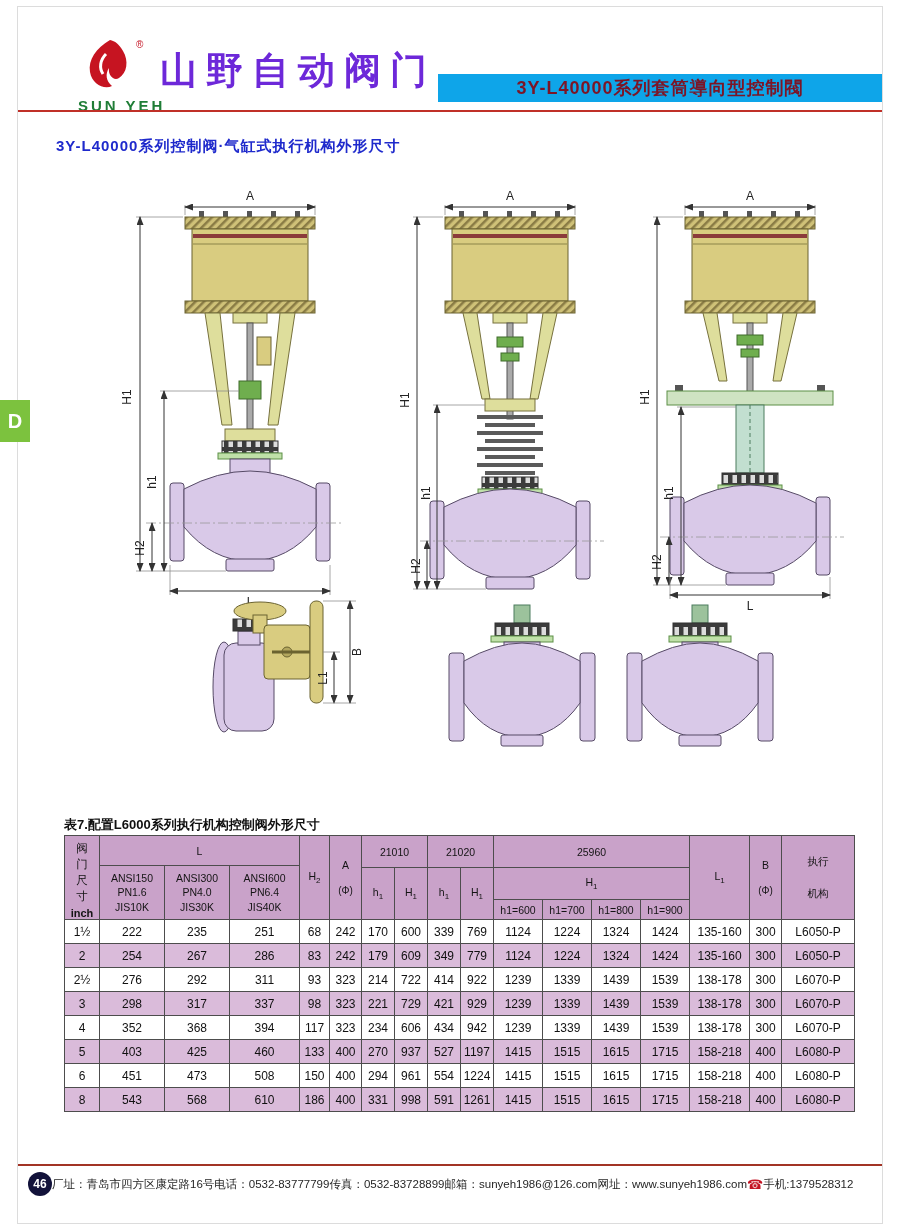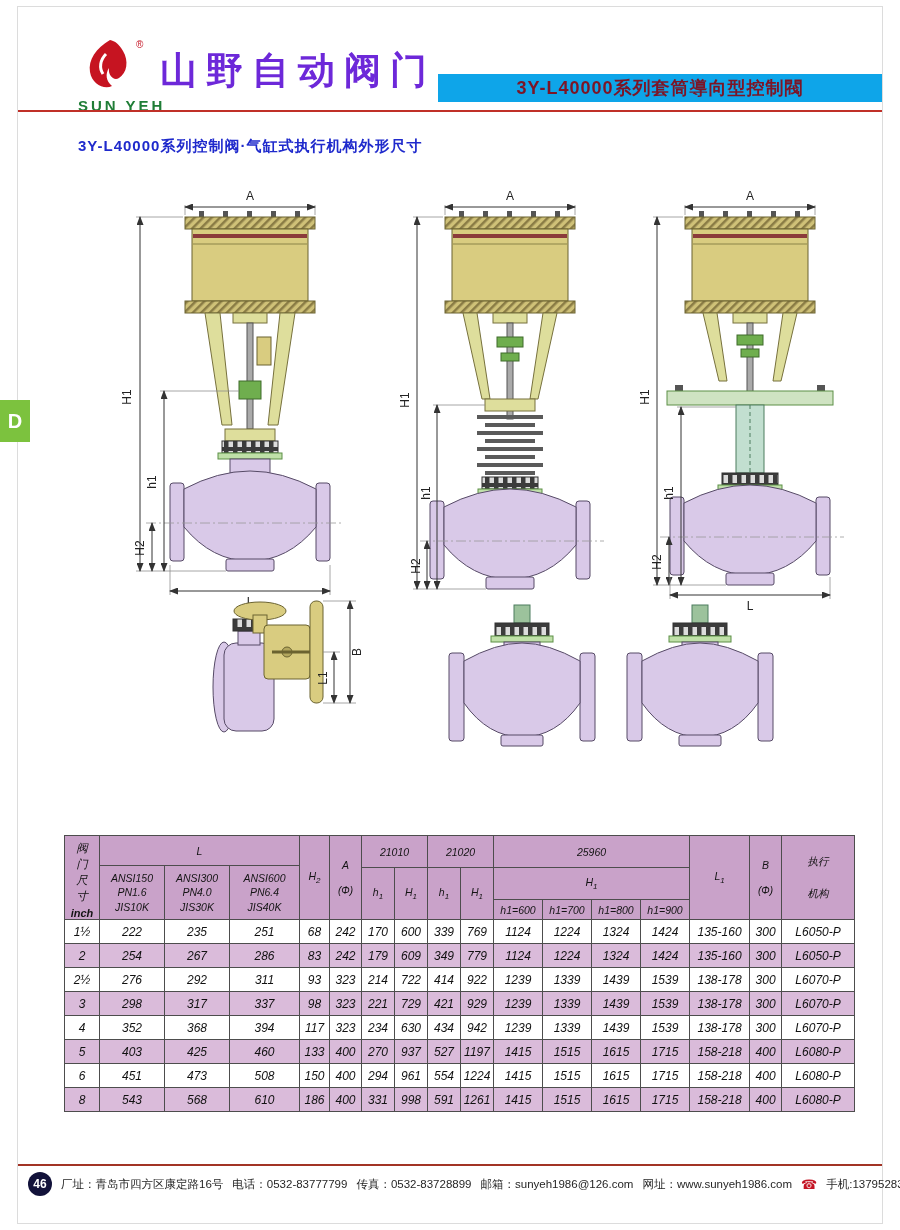--- a/index.html
+++ b/index.html
@@ -11,58 +11,58 @@
   
   .brand-logo { position:absolute; left:70px; top:34px; }
   .company-name { position:absolute; left:160px; top:46px; font-size:37px; font-weight:bold;
                   color:#6d28d9; letter-spacing:9px; font-family:"DejaVu Serif",serif; white-space:nowrap; }
   .company-sub { position:absolute; left:78px; top:97px; color:#1f7d36; font-weight:bold;
                  font-size:15px; letter-spacing:3px; }
   .series-band { position:absolute; left:438px; top:74px; width:444px; height:28px; background:#0ea5e9;
                  display:flex; align-items:center; justify-content:center; }
   .series-title { color:#7c1526; font-weight:bold; font-size:18px; letter-spacing:1px; white-space:nowrap; }
   .header-rule { position:absolute; left:18px; top:110px; width:864px; height:2px; background:#c03028; }
-  .section-title { position:absolute; left:78px; top:137px; color:#1f2acc; font-weight:bold;
+  .section-title { position:absolute; left:56px; top:137px; color:#1f2acc; font-weight:bold;
                    font-size:15px; letter-spacing:1px; }
 
   
   .d-tab { position:absolute; left:0; top:400px; width:30px; height:42px; background:#7cc23e;
            color:#fff; font-weight:bold; font-size:20px; display:flex; align-items:center;
            justify-content:center; z-index:5; }
 
   
   .drawings-svg { position:absolute; left:20px; top:185px; }
   .drawings-svg text { font-family:"Liberation Sans",sans-serif; font-size:12px; fill:#222; }
   .dim { stroke:#333; stroke-width:1; }
   .ext { stroke:#8a8a8a; stroke-width:0.75; }
   .cl  { stroke:#9a9a9a; stroke-width:0.8; stroke-dasharray:10 3 2 3; }
 
   
   .table-caption { position:absolute; left:64px; top:816px; font-size:13px; font-weight:bold; color:#101010; }
   .table-wrap { position:absolute; left:64px; top:835px; }
-  .spec-table { border-collapse:collapse; table-layout:fixed; width:636px;font-style:italic; }
+  .spec-table { border-collapse:collapse; table-layout:fixed; width:636px; }
   .spec-table th, .spec-table td { border:1px solid #4d4d4d; text-align:center; vertical-align:middle; padding:0; }
   .spec-table thead th { background:#c9a2c9; font-weight:normal; font-size:10.5px; color:#141414; }
   .spec-table tbody td { font-size:12px; height:24px; color:#111; background:#fff; }
   .spec-table tbody tr.alt td { background:#dabbda; }
   .hr1 th { height:30px; font-size:12px; }
   .hr2 th { height:50px; }
   .hr3 th { height:22px; font-size:11px; }
   .hr4 th { height:20px; font-size:10px; }
   .pre { white-space:pre-line; line-height:1.4; }
   .th-act { white-space:pre-line; line-height:3.0; font-size:12px; }
   .vtext { width:13px; margin:4px auto 0; line-height:1.4; font-size:11.5px; word-break:break-all; }
   .inch { font-weight:bold; font-size:11px; margin-top:3px; }
   .phi { font-size:10px; margin-top:14px; }
   sub { font-size:8px; }
 
   
   .footer-rule { position:absolute; left:18px; top:1164px; width:864px; height:2px; background:#a23425; }
   .footer { position:absolute; left:28px; top:1172px; width:860px; display:flex; align-items:center;
-            gap:9px; font-size:11.5px; color:#262626; white-space:nowrap; }
+            font-size:11.5px; color:#262626; white-space:nowrap; }
   .page-circle { width:24px; height:24px; border-radius:50%; background:#12123a; color:#fff;
                  font-size:12px; font-weight:bold; display:flex; align-items:center; justify-content:center;
                  flex:0 0 auto; }
   .phone-icon { color:#c41424; font-size:13px; }
 </style>
 </head>
 <body>
 
 <div class="page">
   <div class="frame"></div>
@@ -267,20 +267,21 @@
     </g>
 
     <g>
       <use href="#small-valve-shape" x="502" y="512"></use>
     </g>
     <g>
       <use href="#small-valve-shape" x="680" y="512"></use>
     </g>
   </svg>
 
+  <div class="table-caption">表7.配置L6000系列执行机构控制阀外形尺寸</div>
   <div class="table-wrap">
     <table class="spec-table">
       <colgroup>
         <col style="width:35px">
           <col style="width:65px">
           <col style="width:65px">
           <col style="width:70px">
         <col style="width:30px">
           <col style="width:32px">
           <col style="width:33px">
@@ -421,21 +422,21 @@
             <td>L6070-P</td>
           </tr>
           <tr>
             <td>4</td>
             <td>352</td>
             <td>368</td>
             <td>394</td>
             <td>117</td>
             <td>323</td>
             <td>234</td>
-            <td>630</td>
+            <td>606</td>
             <td>434</td>
             <td>942</td>
             <td>1239</td>
             <td>1339</td>
             <td>1439</td>
             <td>1539</td>
             <td>138-178</td>
             <td>300</td>
             <td>L6070-P</td>
           </tr>

